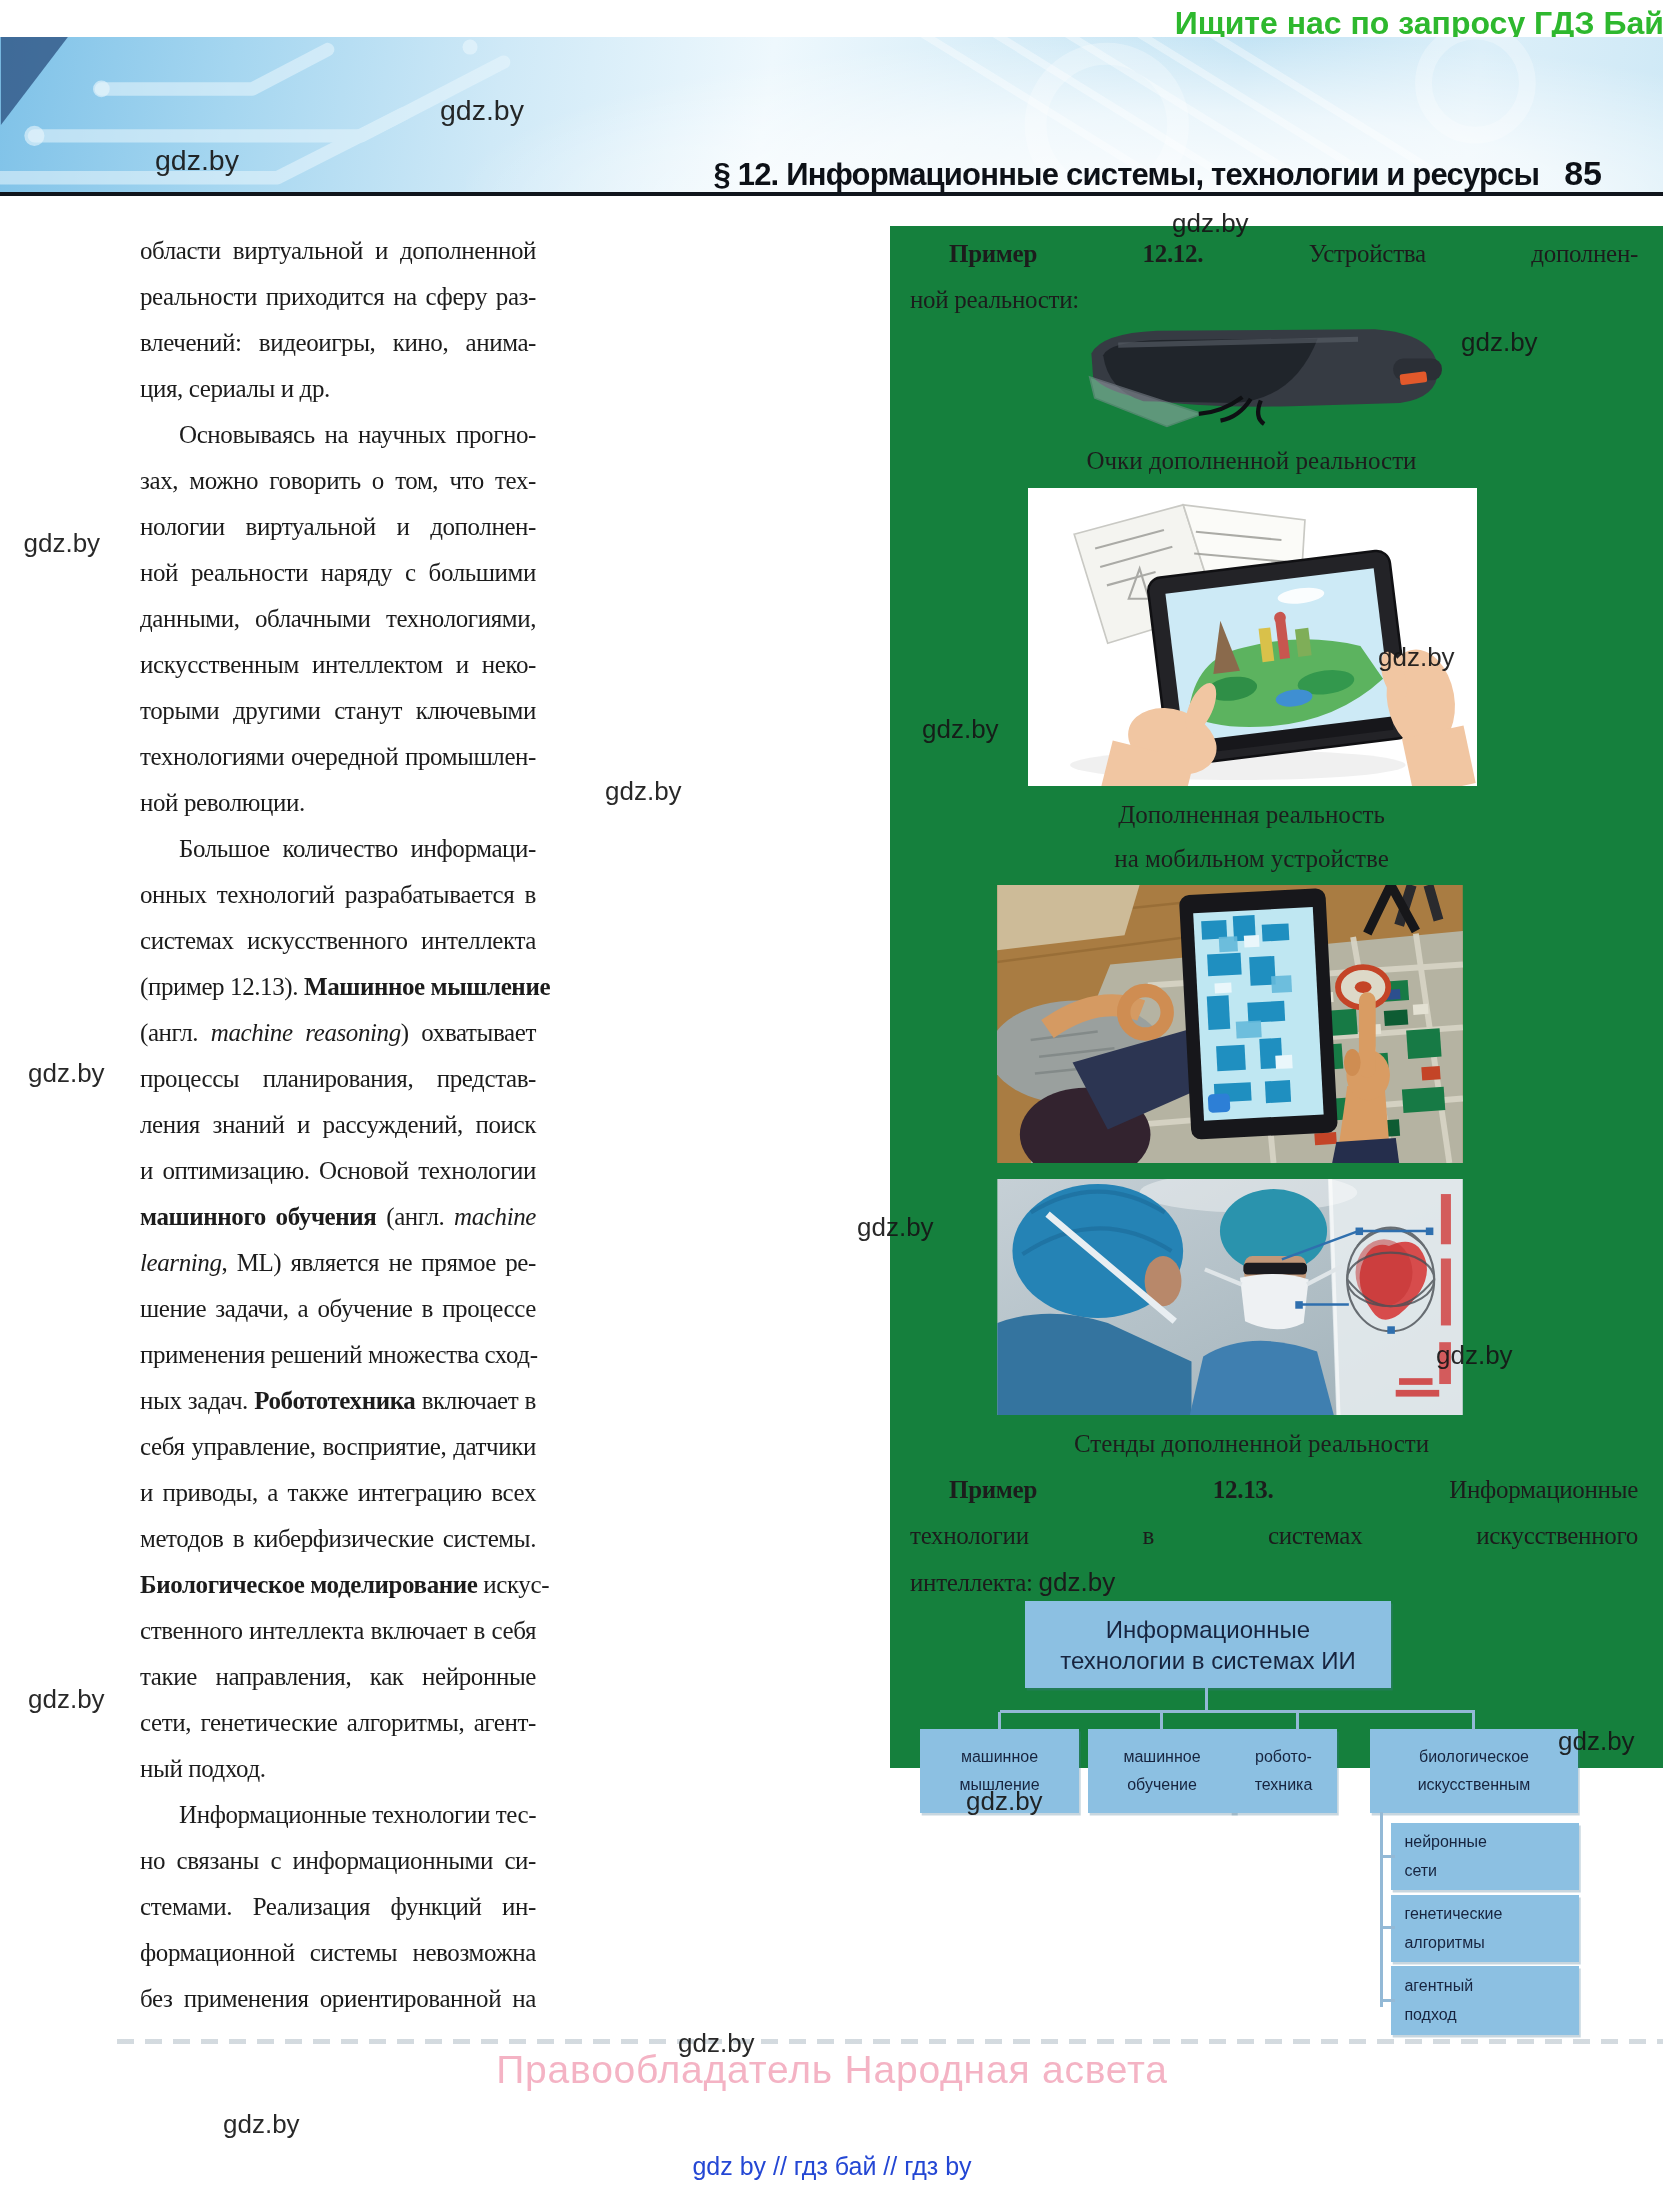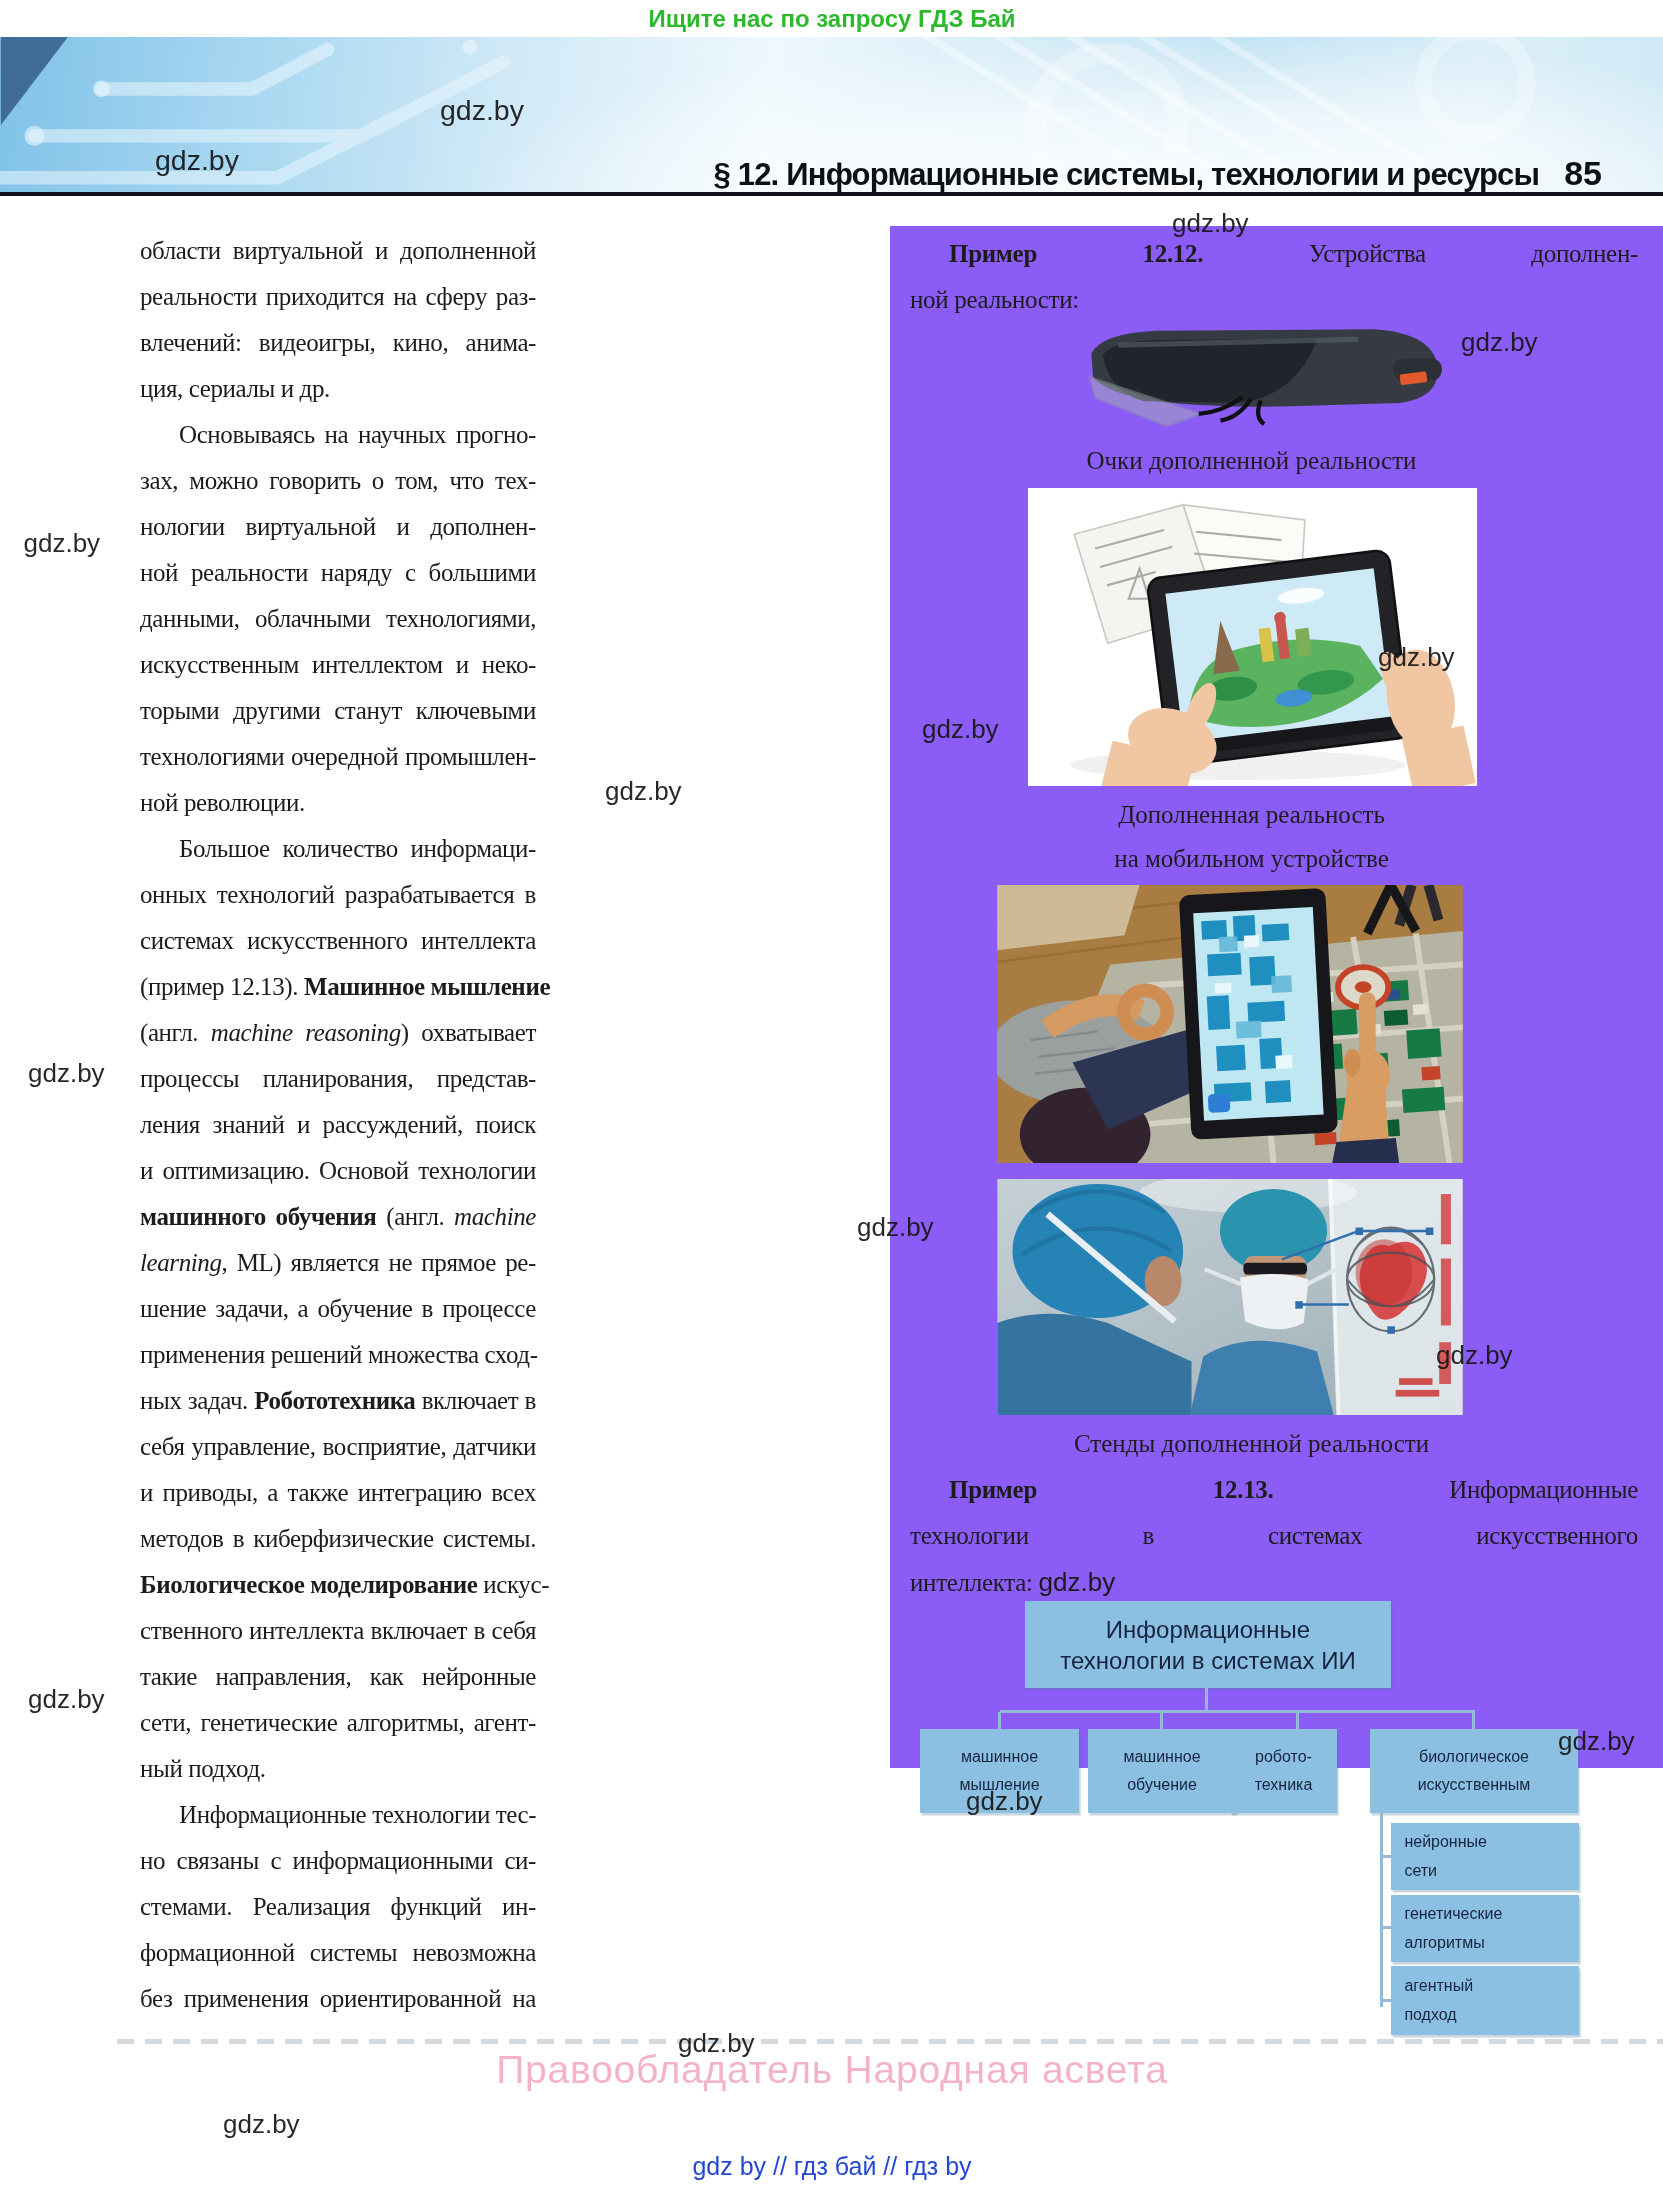--- a/index.html
+++ b/index.html
@@ -1,20 +1,20 @@
 <!DOCTYPE html>
 <html style="font-size:13.4px"><head>
 <meta charset="utf-8">
 <style>
   html,body{margin:0;padding:0;background:#fff;}
   .page{position:relative;width:1664px;height:2205px;background:#ffffff;overflow:hidden;
         font-family:"Liberation Serif",serif;color:#222;}
   
-  .promo{position:absolute;top:5px;left:0;width:100%;text-align:center;
-         font-family:"Liberation Sans",sans-serif;font-weight:bold;font-size:24px;color:#2eb82e;}
+  .promo{position:absolute;top:5px;left:0;width:100%;text-align:right;
+         font-family:"Liberation Sans",sans-serif;font-weight:bold;font-size:32px;color:#2eb82e;}
   
   .banner{position:absolute;top:37px;left:0;width:1664px;height:155px;overflow:hidden;
           background:linear-gradient(98deg,#7fc2e8 0%,#a5d6f0 14%,#cfe9f7 30%,#eef8fd 46%,#d7edf8 60%,#c2e3f4 74%,#dcefF9 88%,#cfe9f6 100%);}
   .banner svg{position:absolute;left:0;top:0;}
   .b-fade{position:absolute;left:28%;right:0;top:0;bottom:0;
           background:radial-gradient(ellipse at 60% 105%, rgba(255,255,255,.95) 0%, rgba(255,255,255,.65) 38%, rgba(255,255,255,0) 72%);}
   
   .page-head{position:absolute;top:154px;right:62px;display:flex;gap:25px;align-items:baseline;
              font-family:"Liberation Sans",sans-serif;color:#0d1117;}
   .ph-title{font-weight:bold;font-size:31px;letter-spacing:-0.8px;}
@@ -22,21 +22,21 @@
   .head-rule{position:absolute;top:192px;left:0;right:0;height:4.2px;background:#10151c;}
   
   .leftcol{position:absolute;left:140px;top:228px;width:396px;font-size:25px;letter-spacing:-0.4px;color:#1c1c1c;}
   .tline{height:46px;line-height:46px;text-align:justify;text-align-last:justify;white-space:nowrap;}
   .tline.last{text-align:left;text-align-last:left;}
   .tline.ind{padding-left:39px;}
   .tline .b{font-weight:bold;}
   .tline .i{font-style:italic;}
   .wm-inline{font-family:"Liberation Sans",sans-serif;font-size:26px;letter-spacing:0;color:#1b1b1b;}
   
-  .panel{position:absolute;left:890px;top:226px;width:773px;height:1542px;background:#8b5cf6;}
+  .panel{position:absolute;left:890px;top:226px;width:773px;height:1542px;background:#15803d;}
   .extext{position:absolute;left:20px;right:25px;font-size:25px;letter-spacing:-0.3px;color:#1c1c1c;}
   .ex12{top:5px;}
   .ex13{top:1241px;}
   .caption{position:absolute;left:0;right:50px;text-align:center;font-size:25px;color:#1d1d1d;line-height:44px;}
   .cap1{top:213px;}
   .cap2{top:567px;}
   .cap3{top:1196px;}
   .img{position:absolute;}
   .img-glasses{left:151px;top:99px;width:432px;height:109px;}
   .img-tablet{left:138px;top:262px;width:449px;height:298px;background:#ffffff;}

